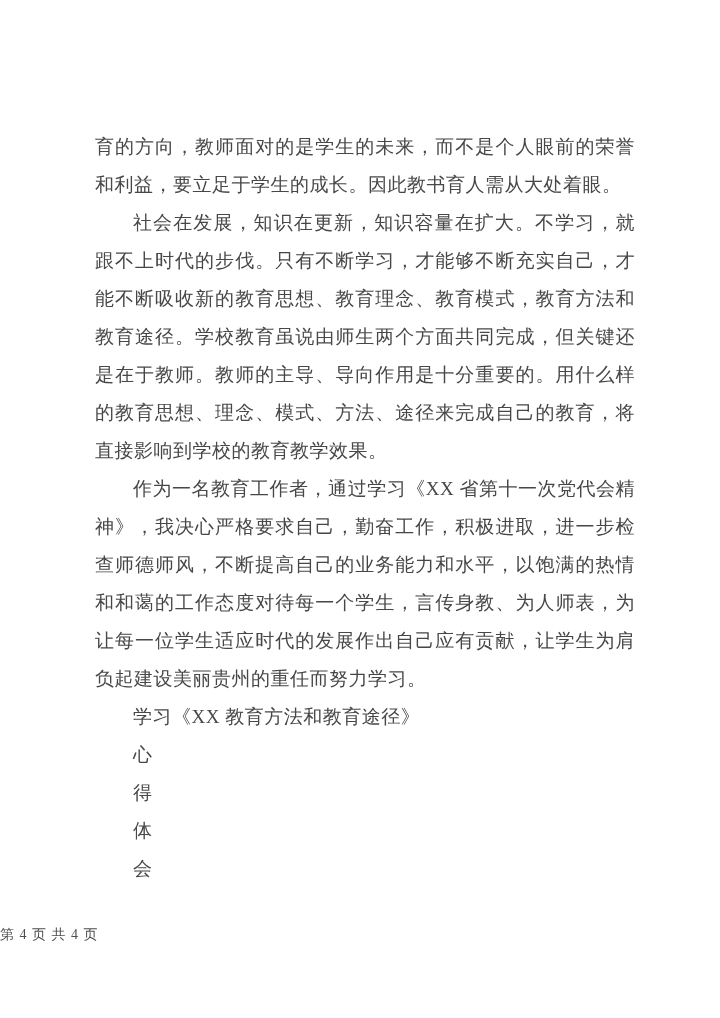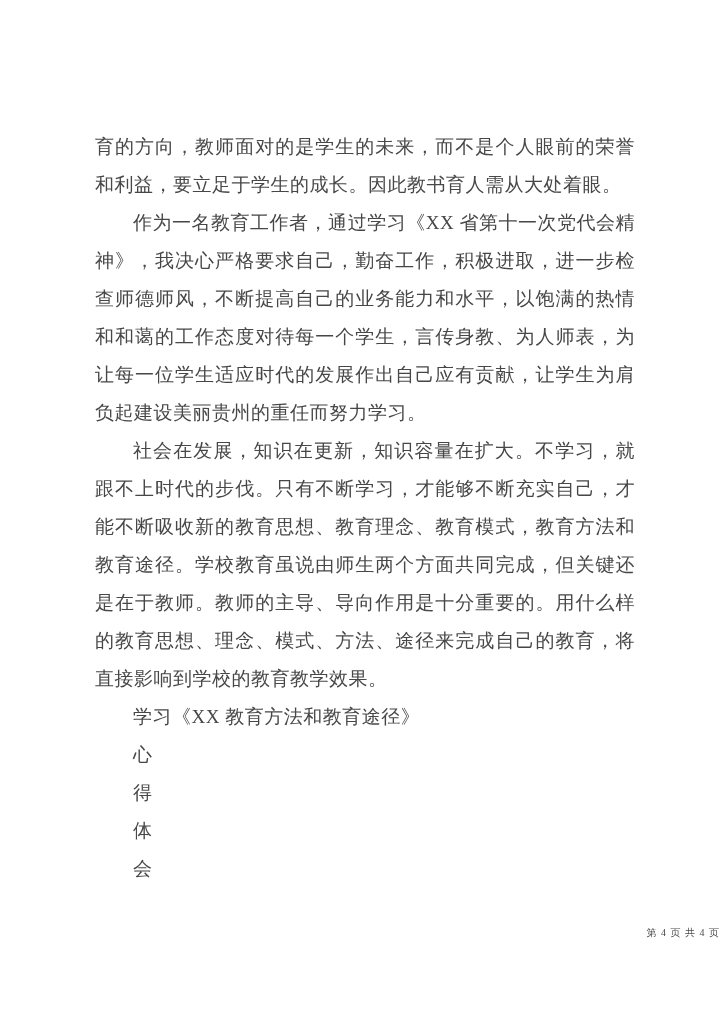--- a/index.html
+++ b/index.html
@@ -32,34 +32,34 @@
     padding: 0;
   }
   .content p.indent {
     text-indent: 2em;
   }
   .footer {
     position: absolute;
     top: 926px;
     left: 0;
     width: 100%;
-    text-align: right;
+    text-align: left;
     color: #4d4d4d;
-    font-size: 10px;
+    font-size: 14px;
     letter-spacing: 1px;
   }
 </style>
 </head>
 <body>
 
 <div class="page">
   <div class="content">
     <p>育的方向，教师面对的是学生的未来，而不是个人眼前的荣誉和利益，要立足于学生的成长。因此教书育人需从大处着眼。</p>
+    <p class="indent">社会在发展，知识在更新，知识容量在扩大。不学习，就跟不上时代的步伐。只有不断学习，才能够不断充实自己，才能不断吸收新的教育思想、教育理念、教育模式，教育方法和教育途径。学校教育虽说由师生两个方面共同完成，但关键还是在于教师。教师的主导、导向作用是十分重要的。用什么样的教育思想、理念、模式、方法、途径来完成自己的教育，将直接影响到学校的教育教学效果。</p>
     <p class="indent">作为一名教育工作者，通过学习《XX 省第十一次党代会精神》，我决心严格要求自己，勤奋工作，积极进取，进一步检查师德师风，不断提高自己的业务能力和水平，以饱满的热情和和蔼的工作态度对待每一个学生，言传身教、为人师表，为让每一位学生适应时代的发展作出自己应有贡献，让学生为肩负起建设美丽贵州的重任而努力学习。</p>
-    <p class="indent">社会在发展，知识在更新，知识容量在扩大。不学习，就跟不上时代的步伐。只有不断学习，才能够不断充实自己，才能不断吸收新的教育思想、教育理念、教育模式，教育方法和教育途径。学校教育虽说由师生两个方面共同完成，但关键还是在于教师。教师的主导、导向作用是十分重要的。用什么样的教育思想、理念、模式、方法、途径来完成自己的教育，将直接影响到学校的教育教学效果。</p>
     <p class="indent">学习《XX 教育方法和教育途径》</p>
     <p class="indent">心</p>
     <p class="indent">得</p>
     <p class="indent">体</p>
     <p class="indent">会</p>
   </div>
   <div class="footer">第 4 页 共 4 页</div>
 </div>
 
 </body></html>

